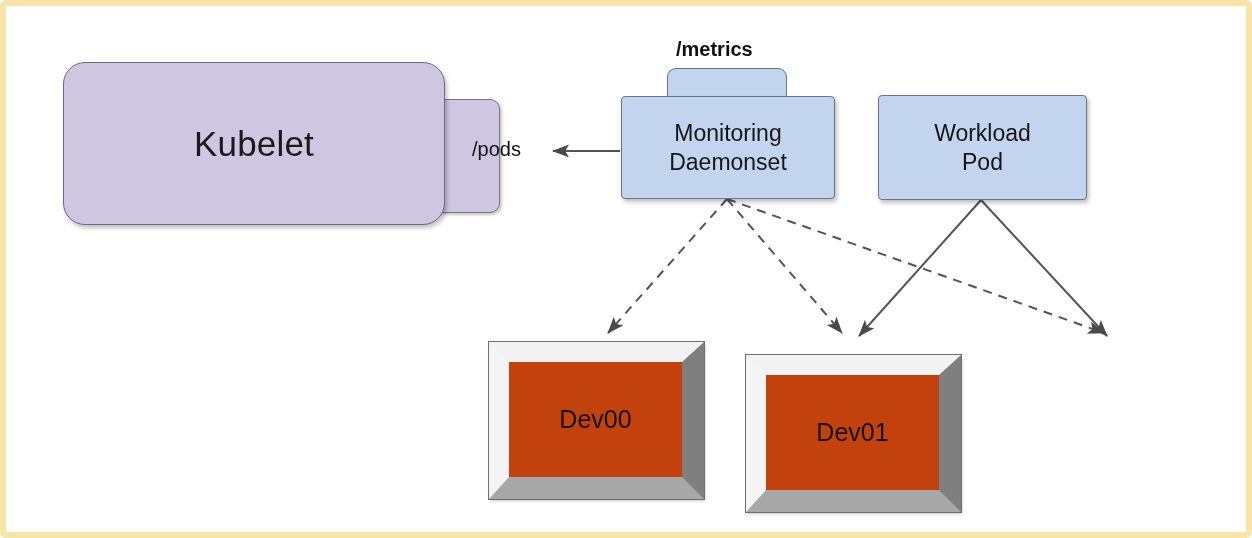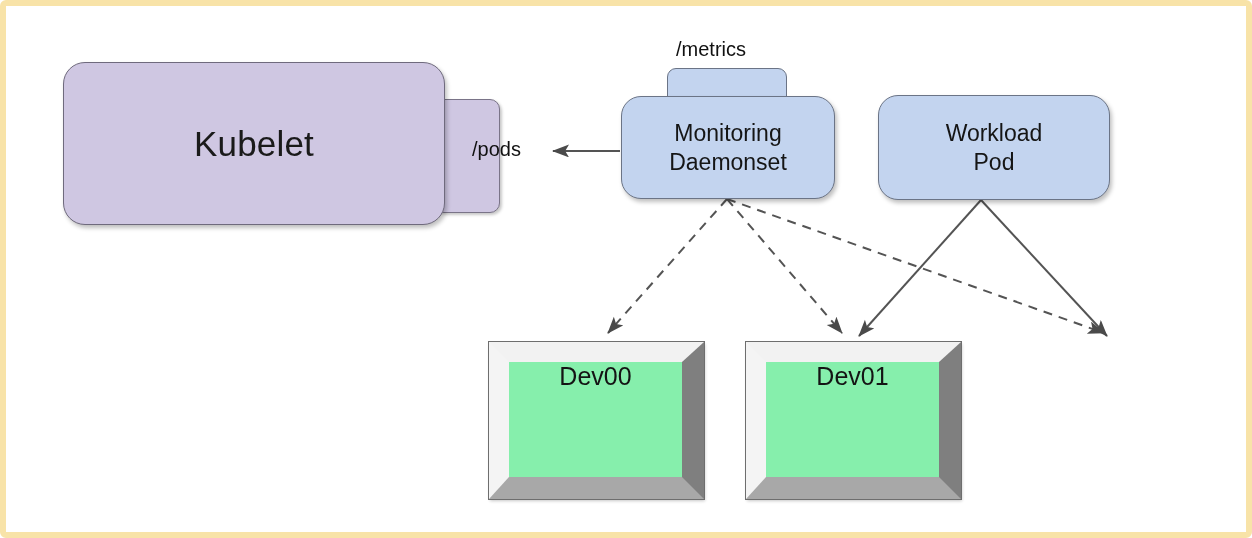--- a/index.html
+++ b/index.html
@@ -64,57 +64,57 @@
     font-size: 35px;
     color: #1a1a1a;
     letter-spacing: 0.2px;
   }
 
   
   .pod-box {
     position: absolute;
     background: #c3d4ef;
     border: 1.4px solid #6b7486;
-    border-radius: 20px;
+    border-radius: 4px;
     box-shadow: 2px 3px 4px rgba(0,0,0,0.25);
     box-sizing: border-box;
     display: flex;
     align-items: center;
     justify-content: center;
     text-align: center;
   }
   .pod-label {
     font-size: 23px;
     line-height: 29px;
     color: #151515;
     white-space: pre-line;
   }
   #monitoring-box { left: 615px; top: 90px; width: 214px; height: 103px; z-index: 3; }
-  #workload-box   { left: 872px; top: 89px; width: 232px; height: 105px; z-index: 3; }
+  #workload-box   { left: 872px; top: 89px; width: 209px; height: 105px; z-index: 3; }
 
   .metrics-tab {
     position: absolute;
     left: 661px;
     top: 62px;
     width: 120px;
     height: 46px;
     background: #c3d4ef;
     border: 1.4px solid #6b7486;
     border-radius: 9px 9px 0 0;
     box-sizing: border-box;
     z-index: 2;
   }
 
   .edge-label {
     position: absolute;
     font-size: 20px;
     color: #111111;
     white-space: nowrap;
   }
-  #metrics-label { left: 670px; top: 32px; }
+  #metrics-label { left: 670px; top: 32px; font-weight: bold; }
   #pods-label    { left: 466px; top: 132px; text-align: center; }
 
   
   .device {
     position: absolute;
     width: 215px;
     height: 157px;
     box-sizing: border-box;
     background: #ececec;
     border-style: solid;
@@ -123,29 +123,30 @@
     border-left-color: #f4f4f4;
     border-right-color: #7f7f7f;
     border-bottom-color: #a8a8a8;
     outline: 1px solid #6e6e6e;
     box-shadow: inset 0 0 0 1px #8b8b8b, 1px 2px 3px rgba(0,0,0,0.22);
   }
   .device-inner {
     position: absolute;
     inset: 0;
     display: flex;
+    align-items: center;
     justify-content: center;
-    background: #86efac;
+    background: #c2410c;
   }
   .device-label {
     font-size: 25px;
     color: #141414;
   }
   #dev0-box { left: 483px; top: 336px; }
-  #dev1-box { left: 740px; top: 336px; }
+  #dev1-box { left: 740px; top: 349px; }
   #dev2-box { left: 997px; top: 336px; }
 </style>
 </head>
 <body>
 
 <div id="canvas">
   <div class="stage">
 
     <svg class="edges" viewBox="0 0 1252 538">
       <defs>

